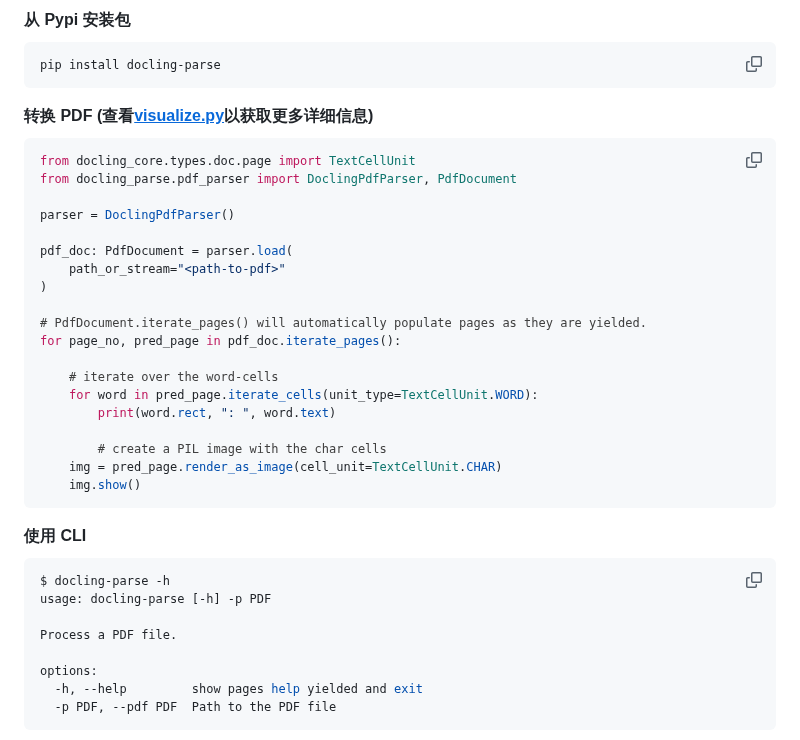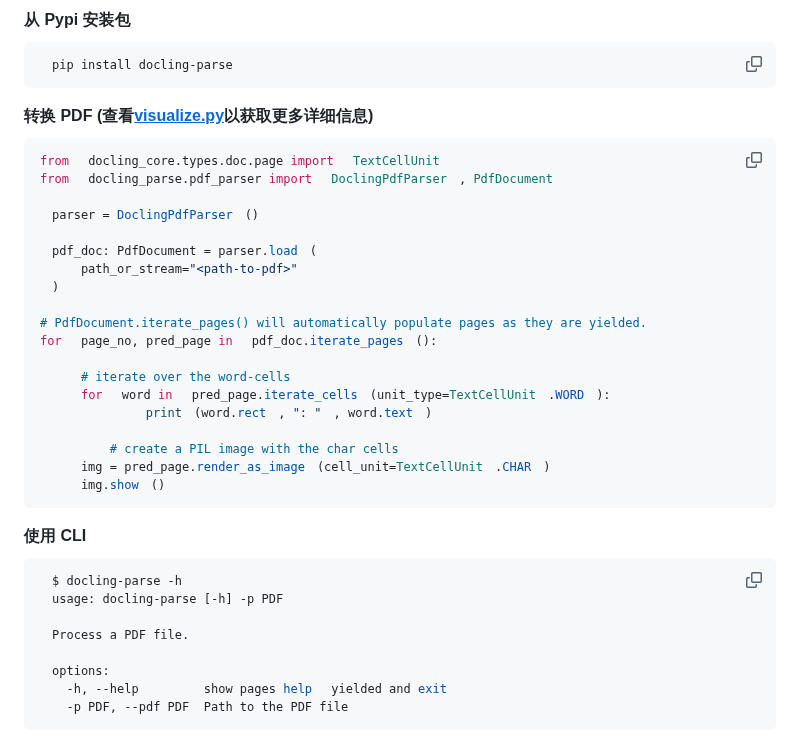--- a/index.html
+++ b/index.html
@@ -50,27 +50,27 @@
     background: transparent;
     color: #59636e;
     display: flex;
     align-items: center;
     justify-content: center;
     border-radius: 6px;
     cursor: pointer;
   }
   .copy-btn svg { display: block; }
   
-  .tok-pl { color: #1f2328; margin-left: 12px; }
+  .tok-pl { color: #1f2328; }
   .tok-k  { color: #be185d; }
   .tok-e  { color: #0f766e; }
   .tok-f  { color: #0550ae; }
-  .tok-p  { color: #0c4a6e; margin-left: 36px; }
+  .tok-p  { color: #be185d; }
   .tok-s  { color: #0a3069; }
-  .tok-c  { color: #0369a1; }
+  .tok-c  { color: #404040; }
 </style>
 </head>
 <body>
 
 <p class="md-text">从 Pypi 安装包</p>
 
 <div class="code-wrap">
   <pre class="code"><span class="tok-pl">pip install docling-parse</span></pre>
   <button class="copy-btn">
     <span>

